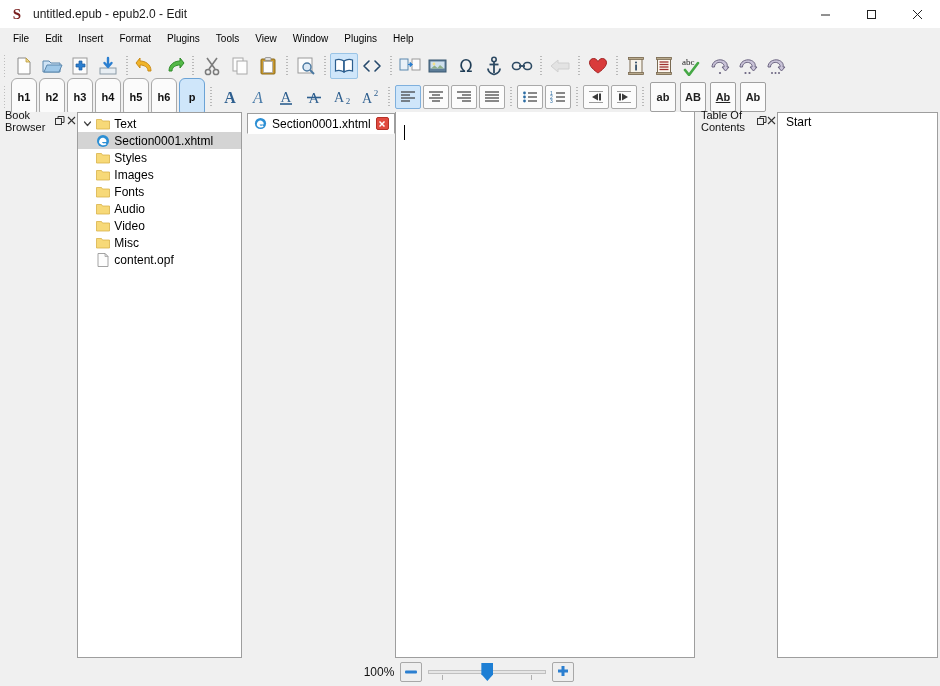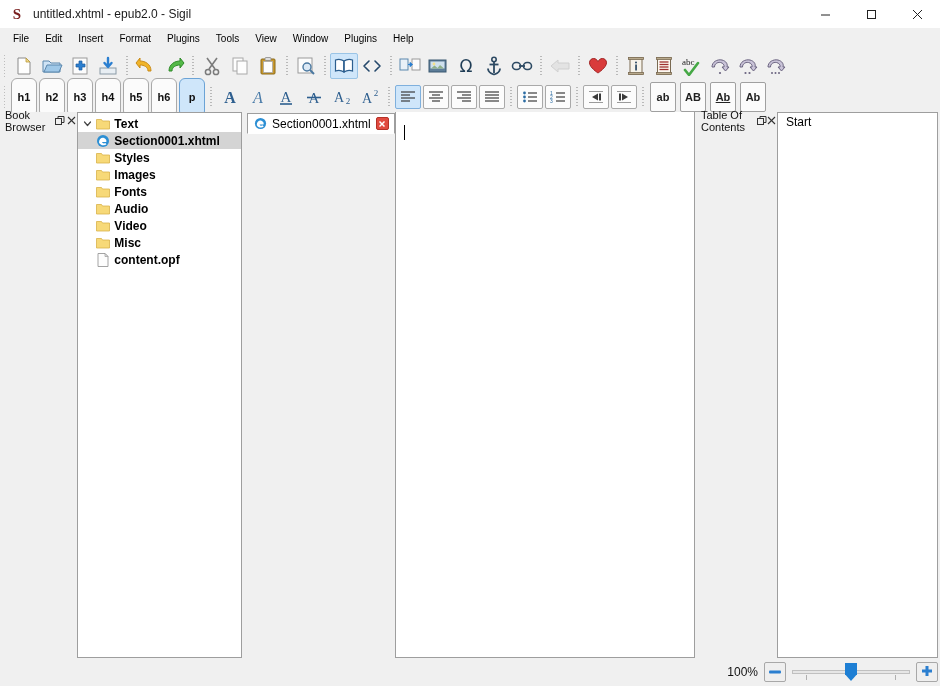--- a/index.html
+++ b/index.html
@@ -104,21 +104,21 @@
     width: 16px; height: 15px; display: flex; align-items: center; justify-content: center;
     color: #333;
   }
   .pane-body {
     flex: 1 1 auto; background: #ffffff; border: 1px solid #9e9e9e; overflow: hidden;
     min-height: 0;
   }
 
   
   #left-pane { width: 240px; flex: 0 0 240px; }
-  .tree { padding: 2px 0 0 0; font-weight: bold; }
+  .tree { padding: 2px 0 0 0; }
   .tree-row {
     height: 17px; display: flex; align-items: center; padding-left: 2px;
     font-size: 12px; color: #000; white-space: nowrap;
   }
   .tree-row.selected { background: #d4d4d4; }
   .tw { width: 14px; flex: 0 0 14px; display: flex; align-items: center; justify-content: center; }
   .tw svg { display: block; }
   .ticon { width: 18px; flex: 0 0 18px; display: flex; align-items: center; justify-content: center; }
   .tlabel { padding-left: 2px; }
   .indent-1 { padding-left: 16px; }
@@ -152,21 +152,21 @@
 
   
   #right-pane { width: 240px; flex: 0 0 240px; }
   .toc-row {
     height: 17px; display: flex; align-items: center; padding-left: 8px;
     font-size: 12px; color: #000;
   }
 
   
   .statusbar {
-    height: 28px; flex: 0 0 28px; display: flex; align-items: center; justify-content: flex-end;
+    height: 28px; flex: 0 0 28px; display: flex; align-items: center; justify-content: center;
     background: #f0f0f0; padding-right: 2px; gap: 6px;
   }
   .zoom-label { font-size: 12px; color: #111; }
   .zoom-btn {
     width: 22px; height: 20px; display: flex; align-items: center; justify-content: center;
     background: #efefef; border: 1px solid #a8a8a8; border-radius: 2px;
   }
   .slider {
     width: 118px; height: 20px; position: relative; display: flex; align-items: center;
   }
@@ -181,21 +181,21 @@
     clip-path: polygon(0 0, 100% 0, 100% 62%, 50% 100%, 0 62%);
   }
 </style>
 </head>
 <body>
 
 <div class="app">
 
   <div class="titlebar">
     <div class="title-logo">S</div>
-    <div class="title-text">untitled.xhtml - epub2.0 - Sigil</div>
+    <div class="title-text">untitled.epub - epub2.0 - Edit</div>
     <div class="win-btns">
       <div class="win-btn">
         <svg width="11" height="11" viewBox="0 0 11 11">
             <line x1="1" y1="6" x2="10" y2="6" stroke="#222" stroke-width="1"></line>
           </svg>
       </div>
       <div class="win-btn">
         <svg width="11" height="11" viewBox="0 0 11 11">
             <rect x="1.5" y="1.5" width="8" height="8" fill="none" stroke="#222" stroke-width="1"></rect>
           </svg>

